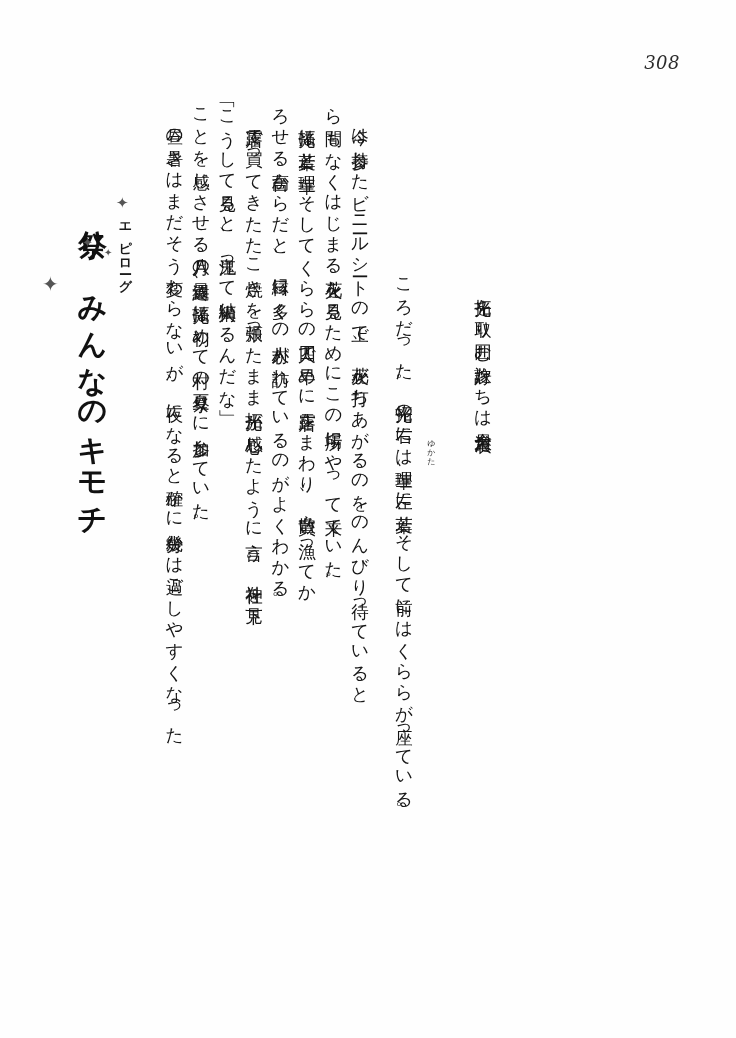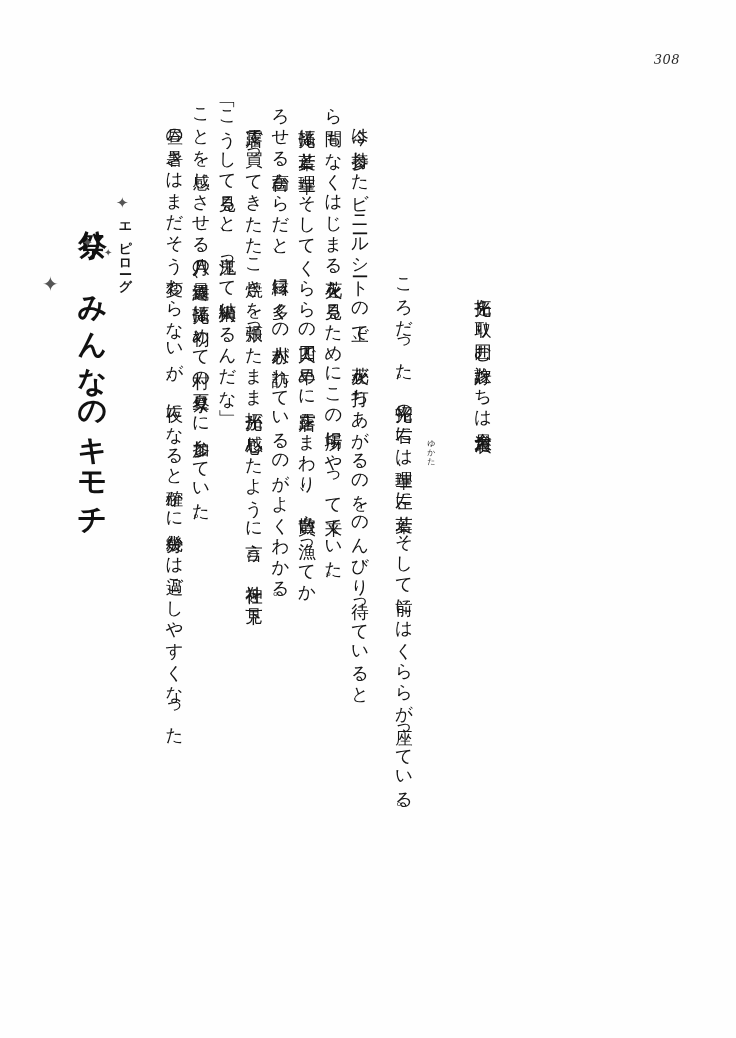--- a/index.html
+++ b/index.html
@@ -22,21 +22,21 @@
     background: #fefefe;
   }
 
   
   .page-number {
     position: absolute;
     top: 52px;
     right: 56px;
     font-family: "DejaVu Serif", serif;
     font-style: italic;
-    font-size: 13px;
+    font-size: 18px;
     color: #2b2b2b;
     letter-spacing: 0.5px;
   }
 
   
   .body-area {
     position: absolute;
     top: 96px;
     right: 64px;
     bottom: 60px;

